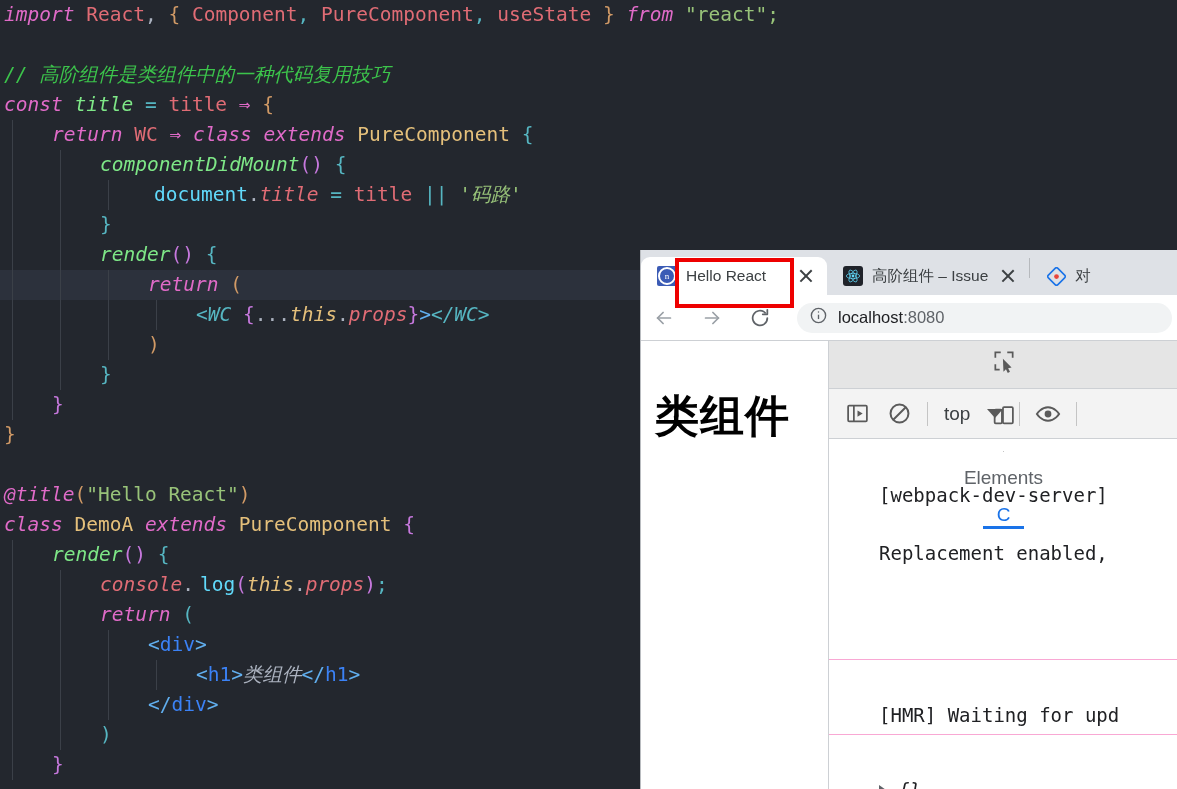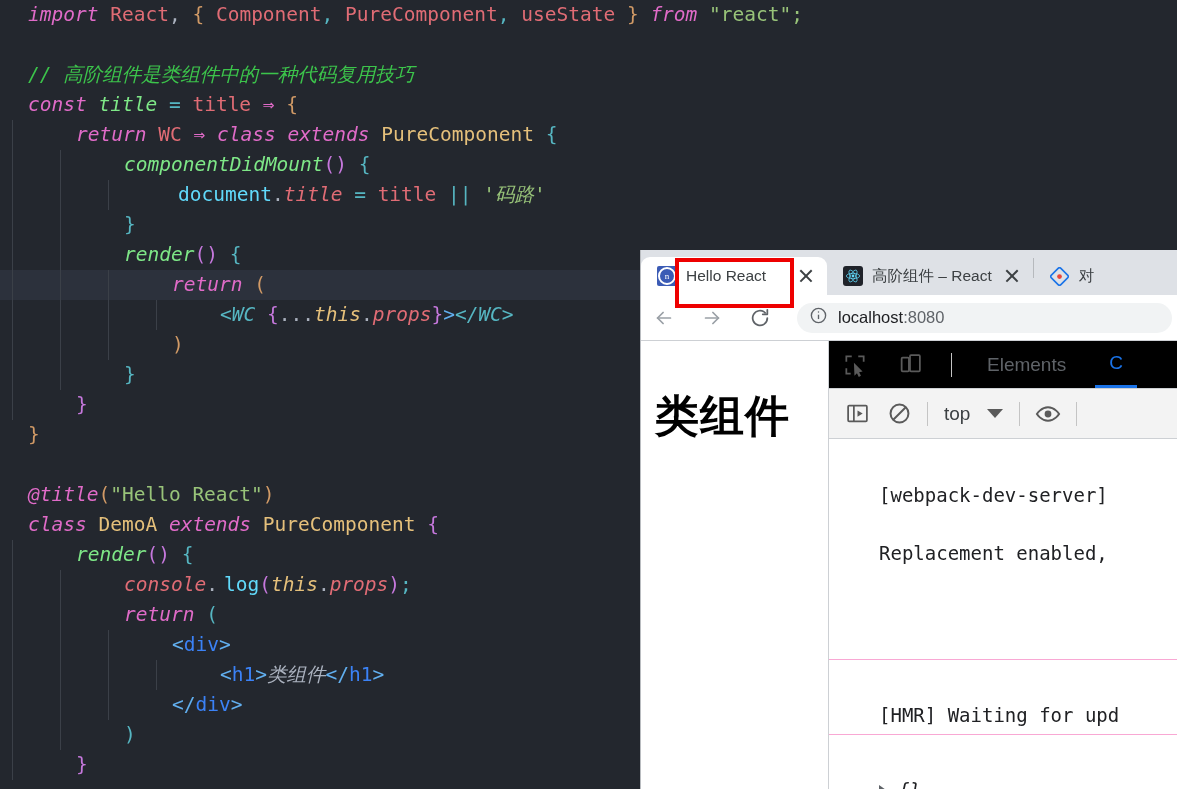--- a/index.html
+++ b/index.html
@@ -13,21 +13,21 @@
   #editor{
     position:absolute;left:0;top:0;width:1177px;height:789px;
     background:#23272e;
     font-family:"DejaVu Sans Mono","Liberation Mono",monospace;
     font-size:19.5px;
     line-height:30px;
     white-space:pre;
     overflow:hidden;
   }
   .code-line{
-    position:relative;height:30px;padding-left:28px;
+    position:relative;height:30px;padding-left:4px;
     box-sizing:border-box;
   }
   .code-line.hl{background:#2c313c;}
   .code-line.hl::after{content:"";position:absolute;left:0;right:0;top:0;height:0;}
   
   .guide{
     position:absolute;top:0;width:1px;height:30px;background:#3b4048;
   }
   .g1{left:12px;}
   .g2{left:60px;}
@@ -136,23 +136,24 @@
     border-right:1px solid #cdd0d4;position:relative;overflow:hidden;
   }
   #viewport h1{
     margin:0;position:absolute;left:14px;top:46px;
     font-size:44px;font-weight:bold;color:#000000;
     font-family:"DejaVu Sans",sans-serif;letter-spacing:1px;white-space:nowrap;
   }
   #devtools{flex:1;background:#ffffff;display:flex;flex-direction:column;overflow:hidden;}
 
   #dt-tabbar{
-    height:48px;background:#000000;border-bottom:1px solid #cdd0d4;
+    height:48px;background:#e5e5e5;border-bottom:1px solid #cdd0d4;
     display:flex;align-items:center;gap:15px;padding:0 6px;box-sizing:border-box;
     position:relative;
+    flex-direction:column;
   }
   .dt-iconbtn{
     width:40px;height:40px;display:flex;align-items:center;justify-content:center;
     color:#5a5a5a;flex:0 0 40px;
   }
   .dt-vsep{width:1px;height:24px;background:#c4c4c4;margin:0 6px;flex:0 0 1px;}
   .dt-tab{
     font-size:19px;color:#5f6368;padding:0 14px;height:47px;display:flex;align-items:center;
     white-space:nowrap;box-sizing:border-box;
   }
@@ -240,21 +241,21 @@
           <svg width="16" height="16" viewBox="0 0 24 24">
             <circle cx="12" cy="12" r="2.1" fill="#61dafb"></circle>
             <g fill="none" stroke="#61dafb" stroke-width="1.1">
               <ellipse cx="12" cy="12" rx="10" ry="4"></ellipse>
               <ellipse cx="12" cy="12" rx="10" ry="4" transform="rotate(60 12 12)"></ellipse>
               <ellipse cx="12" cy="12" rx="10" ry="4" transform="rotate(120 12 12)"></ellipse>
             </g>
           </svg>
         </span>
       </span>
-      <span class="label">高阶组件 – React</span>
+      <span class="label">高阶组件 – Issue</span>
       <span class="closeb"></span>
     </div>
 
     <div class="tabsep"></div>
 
     <div class="tab">
       <span class="favicon">
         <span class="fav-diamond">
           <svg width="19" height="19" viewBox="0 0 24 24">
             <rect x="3.5" y="3.5" width="17" height="17" rx="2.5" transform="rotate(45 12 12)" fill="none" stroke="#1a73e8" stroke-width="2"></rect>

